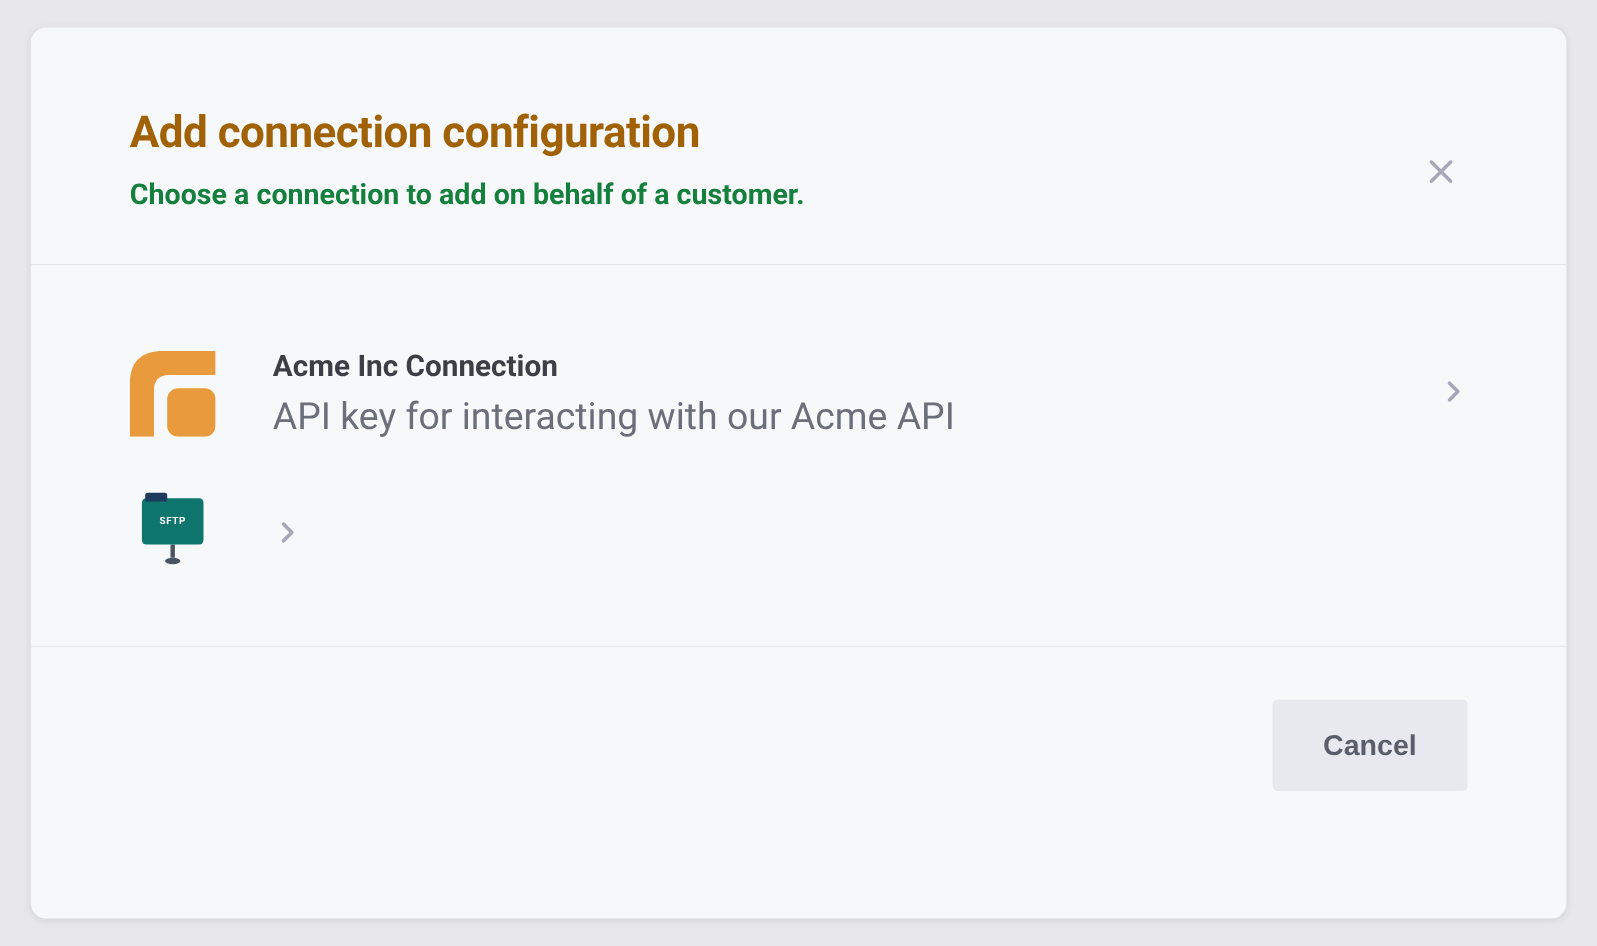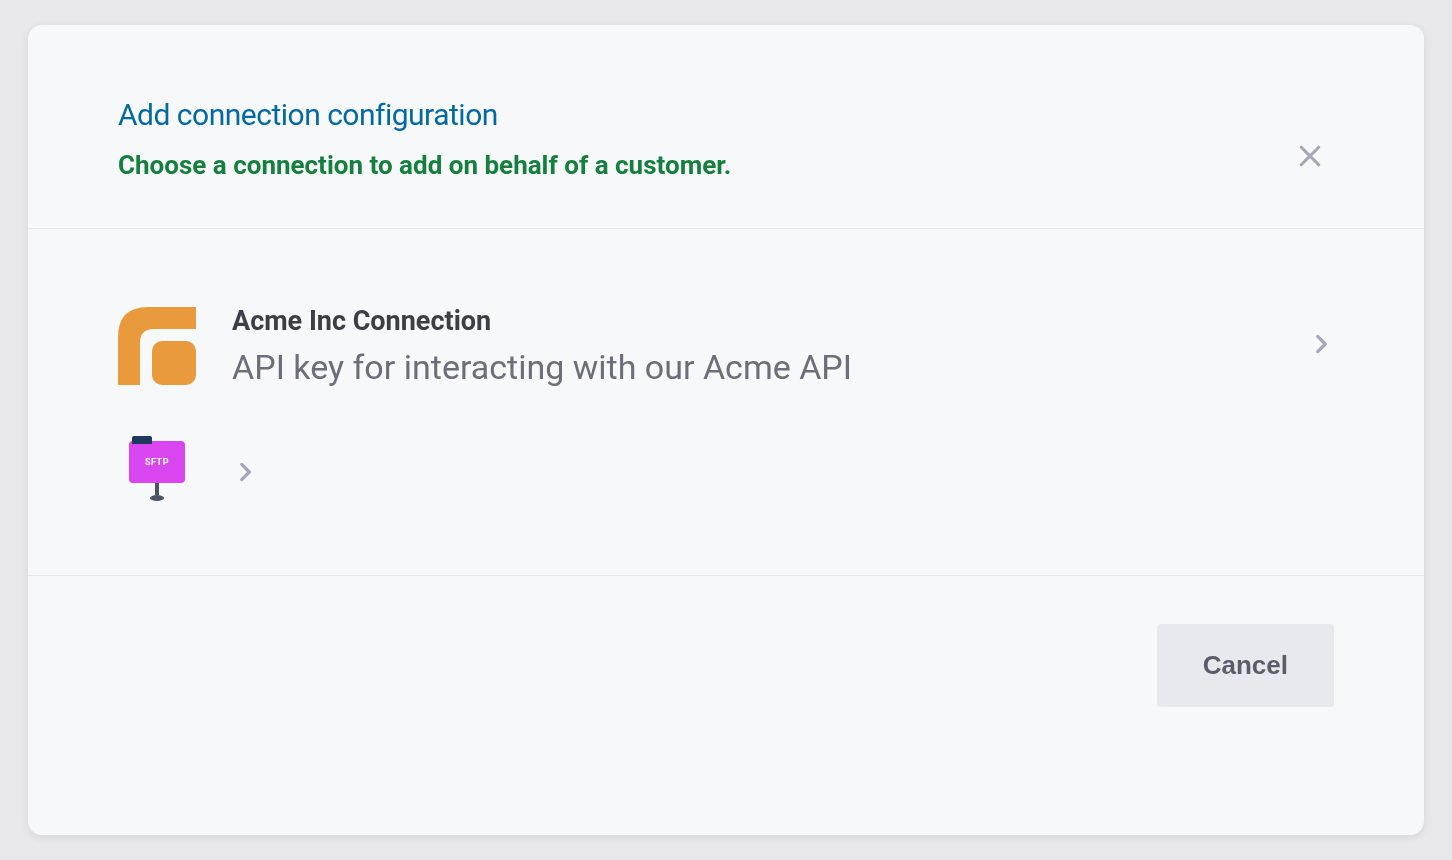--- a/index.html
+++ b/index.html
@@ -27,23 +27,23 @@
       padding: 0;
       display: flex;
       flex-direction: column;
     }
     .modal-header {
       padding: 72px 90px 48px 90px;
       position: relative;
       border-bottom: 1px solid #e6e7eb;
     }
     .modal-title {
-      font-size: 30px;
-      font-weight: 400;
-      color: #0369a1;
+      font-size: 40px;
+      font-weight: 700;
+      color: #a16207;
       letter-spacing: -0.5px;
       margin-bottom: 18px;
     }
     .modal-subtitle {
       font-size: 26px;
       color: #15803d;
       font-weight: 700;
     }
     .close-btn {
       position: absolute;
@@ -63,21 +63,21 @@
       width: 30px;
       height: 30px;
     }
     .connection-list {
       padding: 62px 90px 48px 90px;
       border-bottom: 1px solid #e6e7eb;
     }
     .connection-item {
       display: flex;
       align-items: center;
-      gap: 36px;
+      gap: 52px;
       padding: 14px 0;
       cursor: pointer;
     }
     .connection-item + .connection-item {
       margin-top: 20px;
     }
     .connection-icon {
       width: 78px;
       height: 78px;
       display: flex;
@@ -133,21 +133,21 @@
       width: 60px;
       height: 66px;
       position: relative;
       display: flex;
       flex-direction: column;
       align-items: center;
     }
     .sftp-folder {
       width: 56px;
       height: 42px;
-      background: #d946ef;
+      background: #0f766e;
       border-radius: 4px;
       position: relative;
       display: flex;
       align-items: center;
       justify-content: center;
     }
     .sftp-folder::before {
       content: '';
       position: absolute;
       top: -5px;

